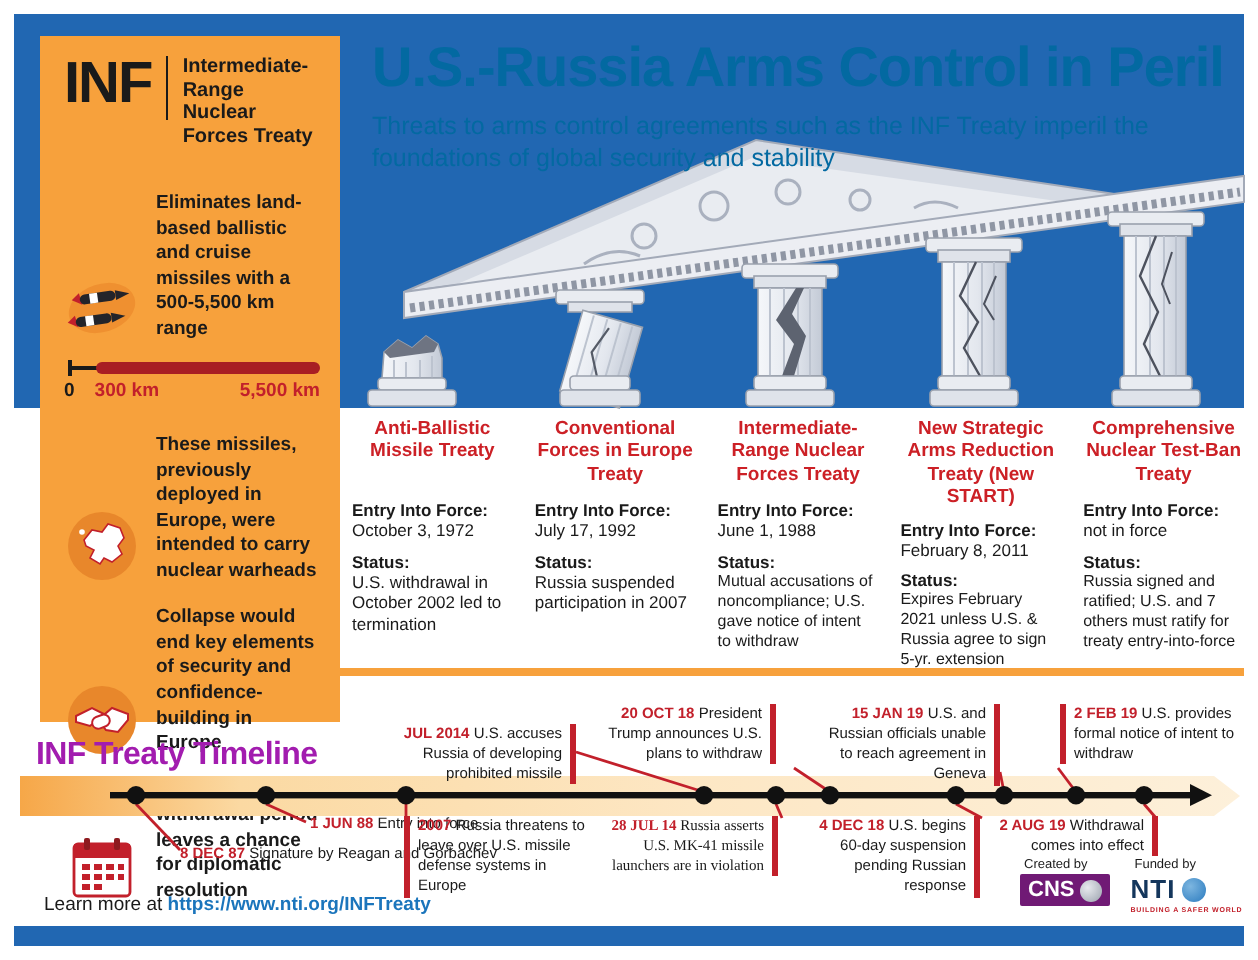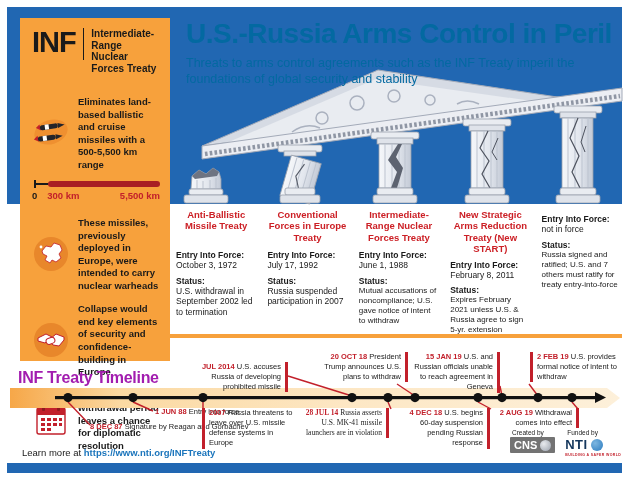--- a/index.html
+++ b/index.html
@@ -11,21 +11,21 @@
   .bg-blue   { position:absolute; left:7px; top:7px; width:615px; height:197px; background:#2167b2; }
   .bottom-bar{ position:absolute; left:7px; top:463px; width:615px; height:10px; background:#2167b2; }
 
   
   .sidebar { position:absolute; left:20px; top:18px; width:150px; height:343px;
              background:#f7a13c; padding:10px 10px 8px 12px; color:#1a1a1a; }
   .sb-head { display:flex; align-items:flex-start; gap:7px; margin-bottom:20px; }
   .sb-acronym { font-size:29px; font-weight:bold; letter-spacing:-1px; line-height:1; }
   .sb-divider { width:2px; height:32px; background:#1a1a1a; }
   .sb-name { font-size:10px; font-weight:bold; line-height:1.15; width:86px; }
-  .sb-item { display:flex; gap:8px; align-items:center; margin-bottom:9px; }
+  .sb-item { display:flex; gap:8px; align-items:flex-end; margin-bottom:9px; }
   .sb-item .txt { font-size:9.5px; font-weight:bold; line-height:1.32; padding-top:2px; }
   .sb-icon { flex:0 0 38px; }
 
   .scalebar { margin:2px 0 14px 0; }
   .scale-line { position:relative; height:8px; }
   .scale-tick { position:absolute; left:2px; top:0; width:2px; height:8px; background:#1a1a1a; }
   .scale-thin { position:absolute; left:2px; top:3px; width:16px; height:2px; background:#1a1a1a; }
   .scale-red  { position:absolute; left:16px; top:1px; right:0; height:6px; background:#a81e23; border-radius:3px; }
   .scale-labels { display:flex; font-size:9.5px; font-weight:bold; color:#c2202b; margin-top:2px; }
   .scale-zero { color:#1a1a1a; margin-right:10px; }
@@ -64,34 +64,34 @@
   .bar-r { border-right:3px solid #c2202b; padding-right:4px; text-align:right; }
   .bar-l { border-left:3px solid #c2202b; padding-left:4px; text-align:left; }
   .nowrap { white-space:nowrap; }
 
   
   .ev0 { left:90px;  top:422px; }
   .ev1 { left:155px; top:407px; }
   .ev2 { left:202px; top:408px; width:96px; }
   .ev3 { left:193px; top:362px; width:95px; }
   .ev4 { left:305px; top:408px; width:84px;font-family:Liberation Serif, serif; }
-  .ev5 { left:320px; top:352px; width:88px; }
+  .ev5 { left:300px; top:352px; width:88px; }
   .ev6 { left:404px; top:408px; width:86px; }
   .ev7 { left:412px; top:352px; width:88px; }
   .ev8 { left:530px; top:352px; width:88px; }
   .ev9 { left:496px; top:408px; width:83px; }
 
   
   .footer { position:absolute; left:22px; top:447px; font-size:9.5px; color:#1a1a1a; }
   .footer a { color:#1b75bc; font-weight:bold; text-decoration:none; }
 
   .logos { position:absolute; left:510px; top:429px; display:flex; gap:10px; }
   .logo-blk { display:flex; flex-direction:column; align-items:flex-start; }
   .logo-cap { font-size:6.5px; color:#1a1a1a; margin-bottom:1px; margin-left:2px; }
-  .cns-box { background:#737373; color:#fff; font-weight:bold; font-size:11px;
+  .cns-box { background:#701a75; color:#fff; font-weight:bold; font-size:11px;
              padding:2px 4px; display:flex; align-items:center; gap:3px; border-radius:1px; }
   .cns-globe { width:11px; height:11px; border-radius:50%;
                background:radial-gradient(circle at 35% 35%, #e8eaee, #9aa1ad); }
   .nti-row { display:flex; align-items:center; gap:3px; }
   .nti-txt { color:#14365c; font-weight:bold; font-size:13px; letter-spacing:0.5px; }
   .nti-globe { width:12px; height:12px; border-radius:50%;
                background:radial-gradient(circle at 35% 35%, #7db6e0, #2b7bbf); }
   .nti-tag { font-size:3.5px; color:#c2202b; font-weight:bold; letter-spacing:0.4px; margin-top:1px; }
 </style>
 </head>
@@ -290,21 +290,21 @@
       <div class="txt">6-month withdrawal period leaves a chance for diplomatic resolution</div>
     </div>
   </div>
 
   <div class="treaties">
     <div class="t-col">
       <div class="t-name">Anti-Ballistic Missile Treaty</div>
       <div class="t-label">Entry Into Force:</div>
       <div class="t-val">October 3, 1972</div>
       <div class="t-label">Status:</div>
-      <div class="t-val">U.S. withdrawal in September 2002 led to termination</div>
+      <div class="t-val">U.S. withdrawal in October 2002 led to termination</div>
     </div>
     <div class="t-col">
       <div class="t-name">Conventional Forces in Europe Treaty</div>
       <div class="t-label">Entry Into Force:</div>
       <div class="t-val">July 17, 1992</div>
       <div class="t-label">Status:</div>
       <div class="t-val">Russia suspended participation in 2007</div>
     </div>
     <div class="t-col">
       <div class="t-name">Intermediate-Range Nuclear Forces Treaty</div>
@@ -314,20 +314,21 @@
       <div class="t-status">Mutual accusations of noncompliance; U.S. gave notice of intent to withdraw</div>
     </div>
     <div class="t-col">
       <div class="t-name">New Strategic Arms Reduction Treaty (New START)</div>
       <div class="t-label">Entry Into Force:</div>
       <div class="t-val">February 8, 2011</div>
       <div class="t-label">Status:</div>
       <div class="t-status">Expires February 2021 unless U.S. &amp; Russia agree to sign 5-yr. extension</div>
     </div>
     <div class="t-col">
+      <div class="t-name">Comprehensive Nuclear Test-Ban Treaty</div>
       <div class="t-label">Entry Into Force:</div>
       <div class="t-val">not in force</div>
       <div class="t-label">Status:</div>
       <div class="t-status">Russia signed and ratified;  U.S. and 7 others must ratify for treaty entry-into-force</div>
     </div>
   </div>
 
   <div class="orange-rule"></div>
 
   <div class="tl-title">INF Treaty Timeline</div>

